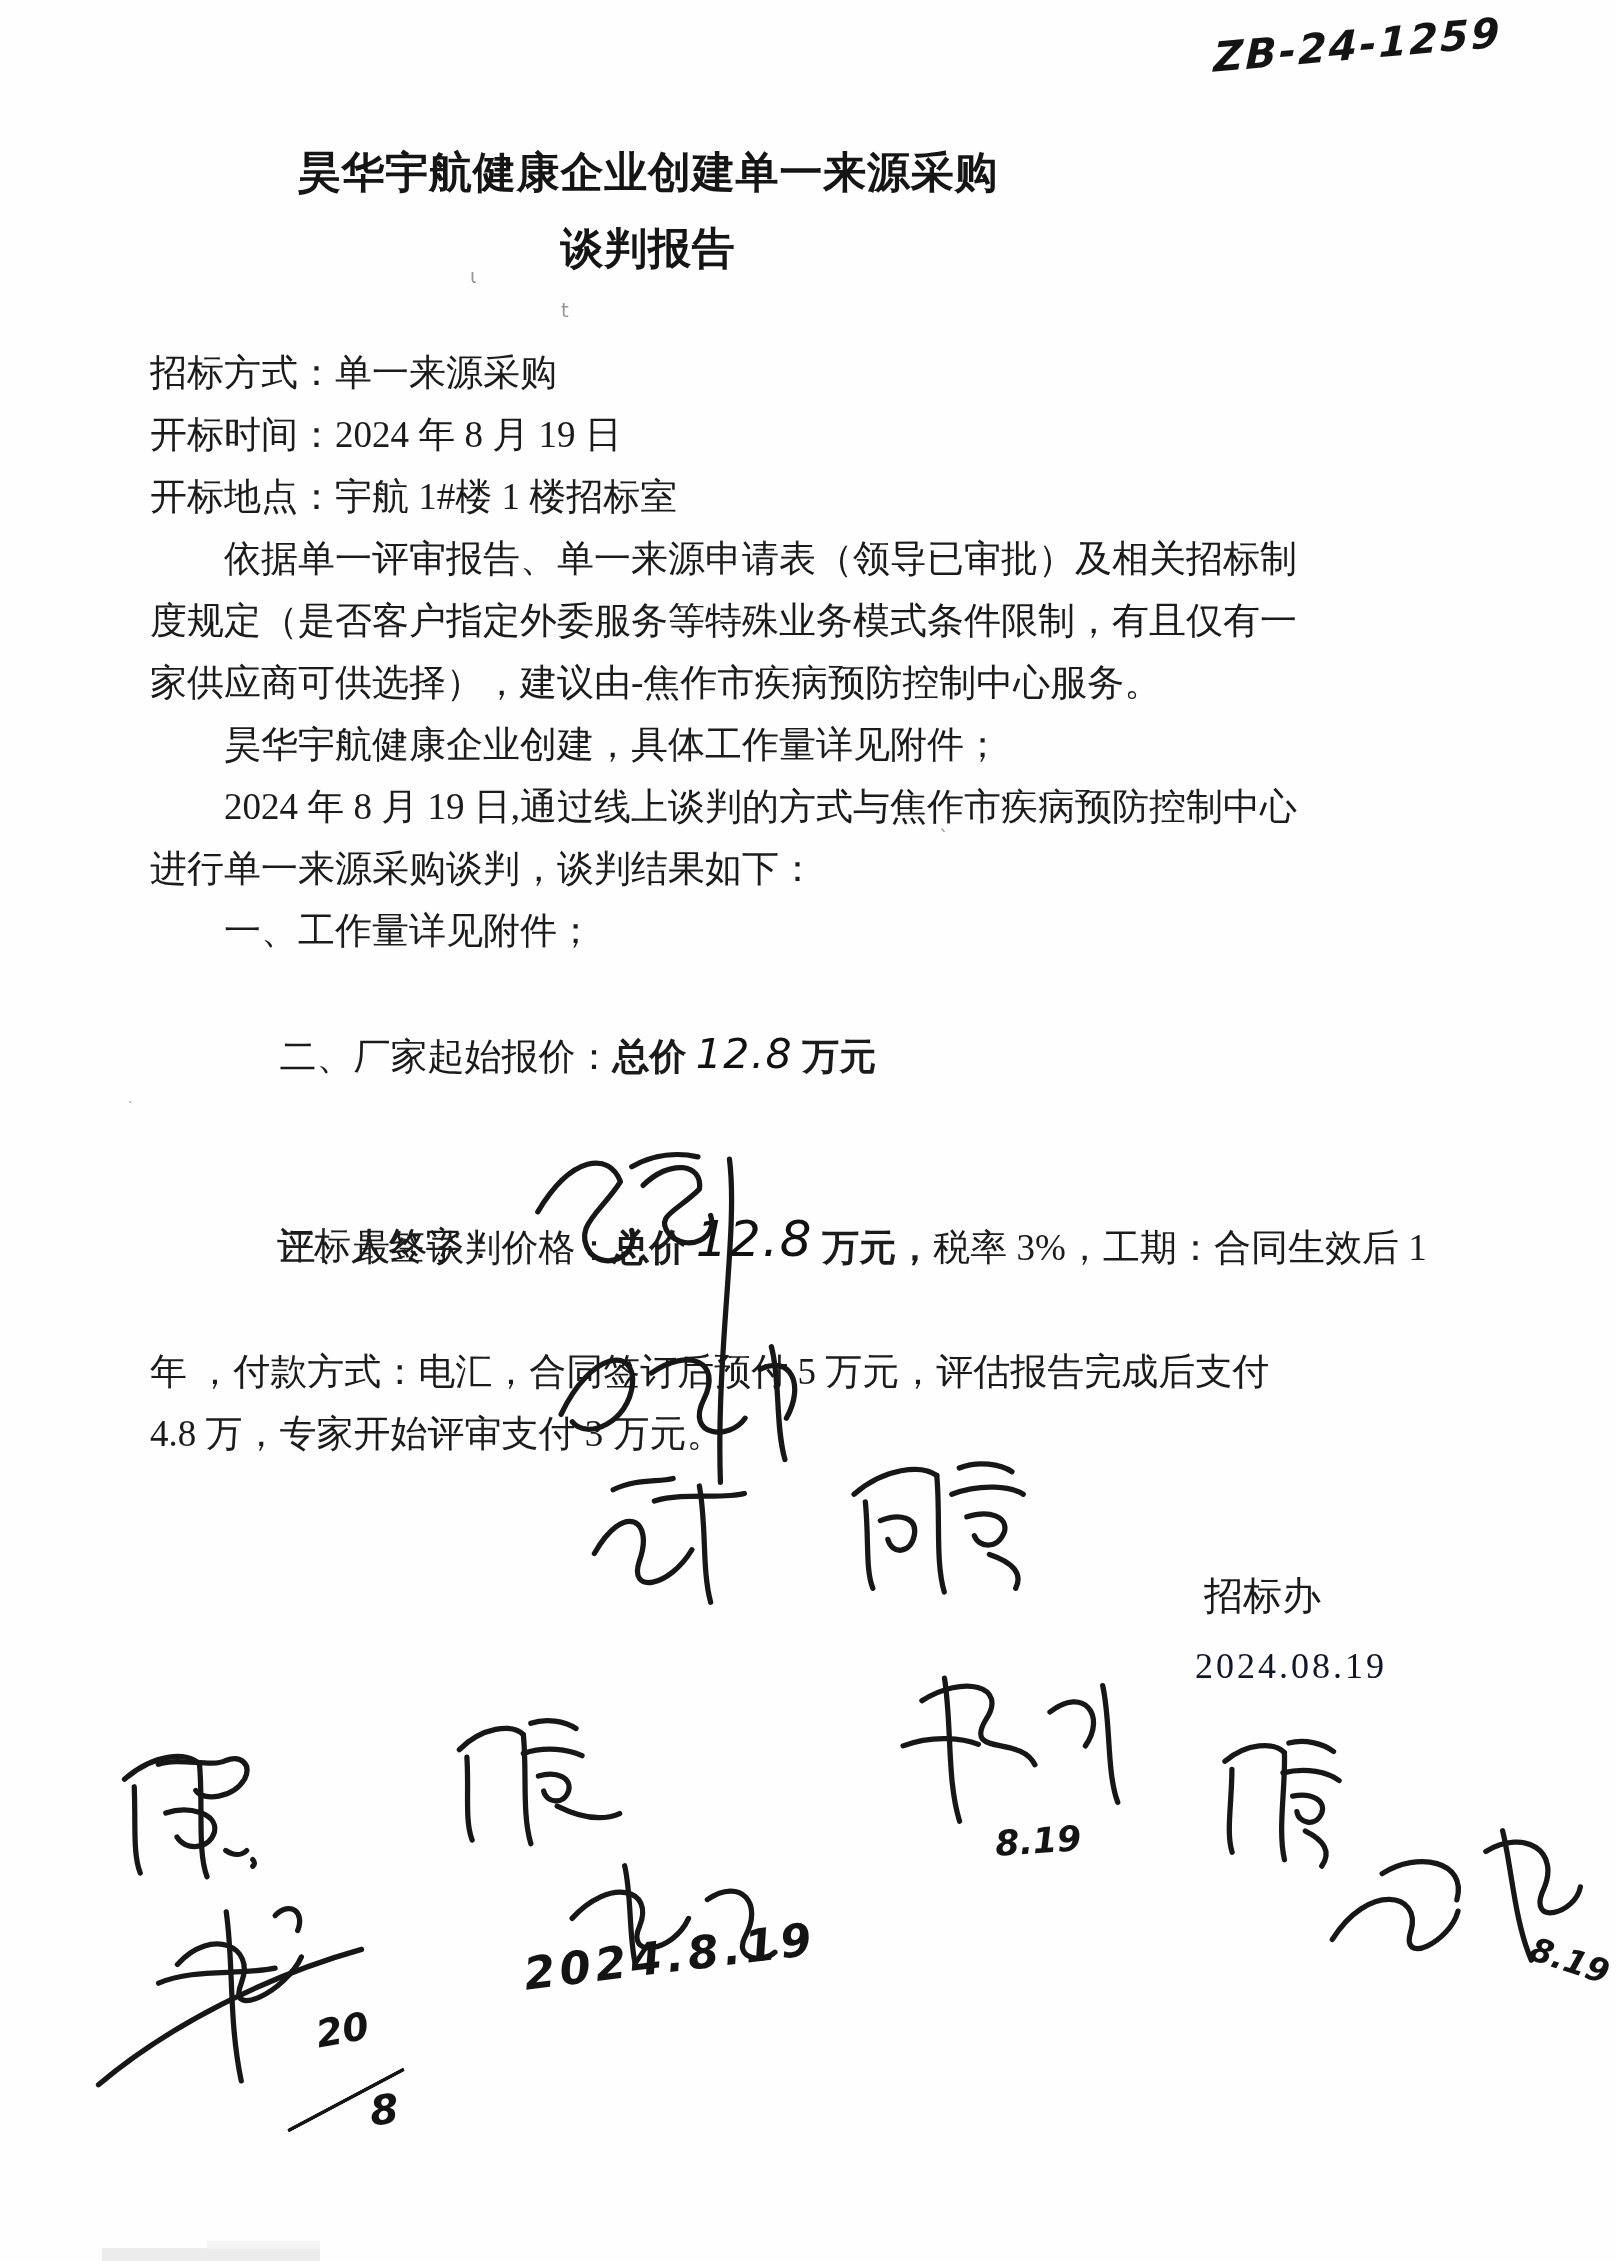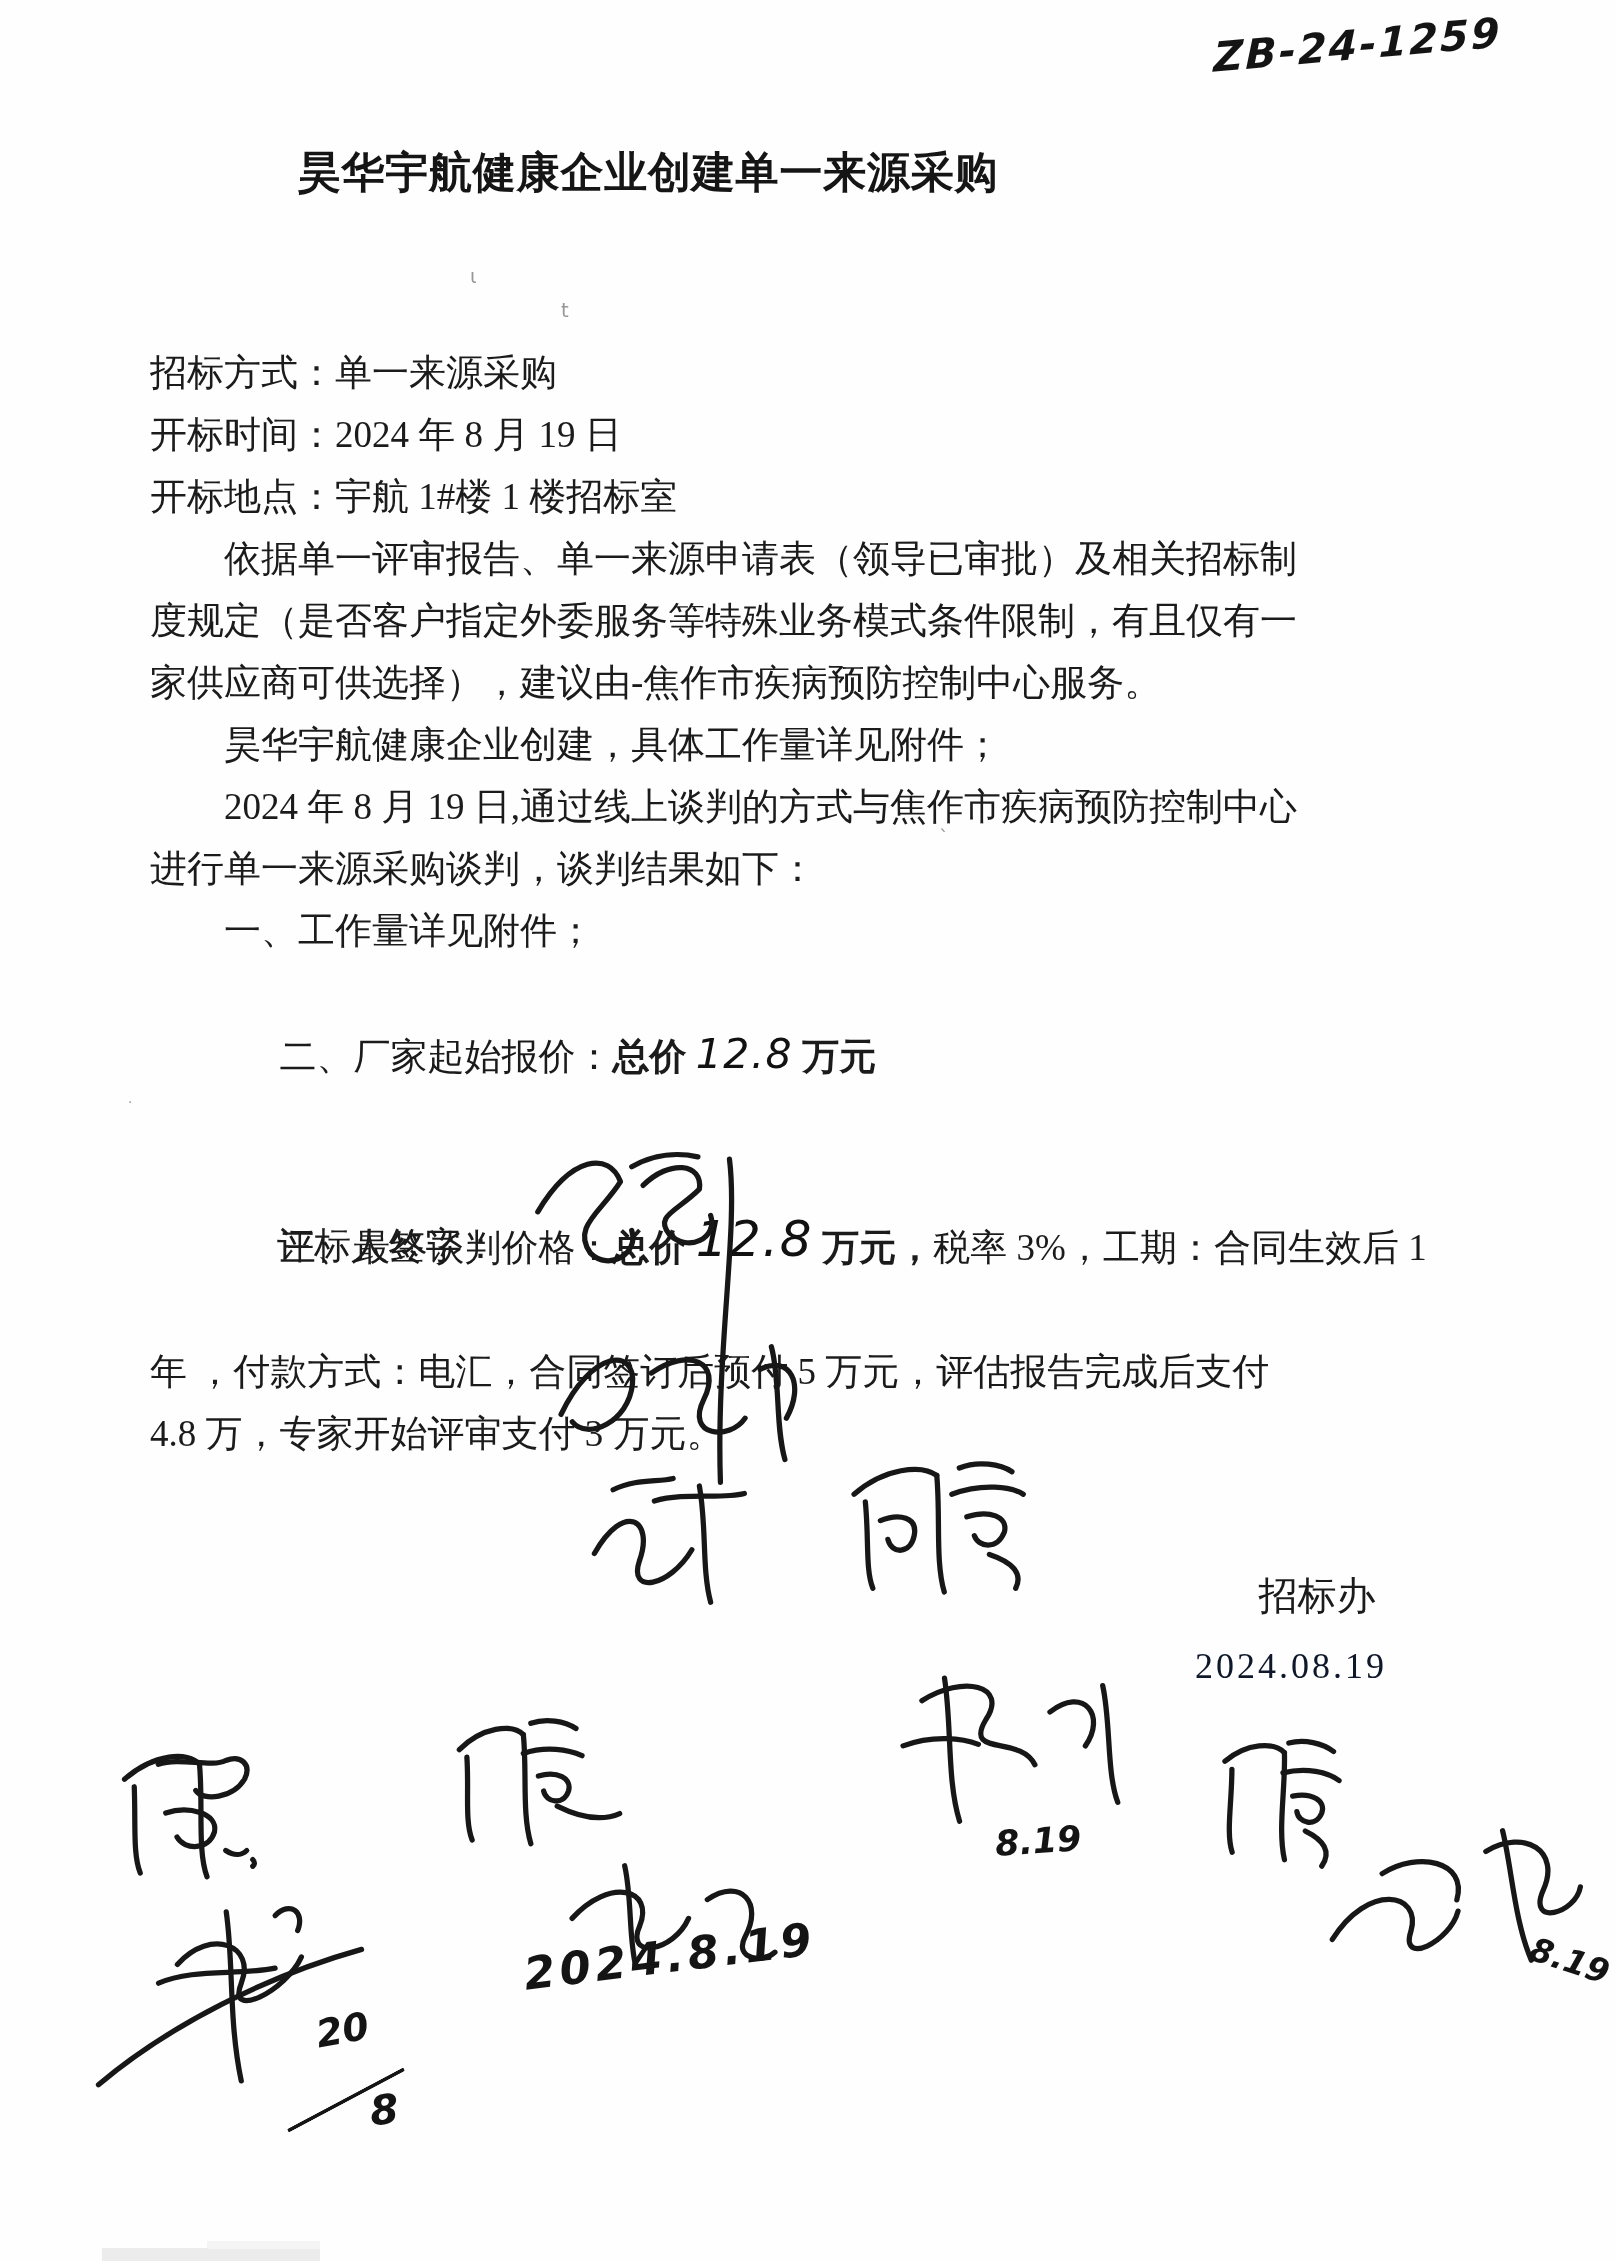--- a/index.html
+++ b/index.html
@@ -41,21 +41,21 @@
   .hd2{
     font-family:"DejaVu Sans",sans-serif;font-style:italic;
     font-size:50px;letter-spacing:1.5px;position:relative;top:-4.5px;color:#111;
   }
   .evaluator-label{
     position:absolute;left:277px;top:1201px;
     font-size:37px;white-space:pre;color:#1b1b1b;margin-top:20px;
   }
   .office-name{
     position:absolute;left:1204px;top:1569px;width:226px;
-    text-align:center;font-size:39px;color:#1b1b1b;white-space:pre;
+    font-size:39px;color:#1b1b1b;white-space:pre;
   }
   .office-date{
     position:absolute;left:1195px;top:1645px;
     font-size:36px;letter-spacing:3px;color:#0f172a;white-space:pre;
   }
   .sig{position:absolute;}
   .sig svg{display:block;overflow:visible;}
   .sig path{fill:none;stroke:#171717;stroke-width:7;stroke-linecap:round;stroke-linejoin:round;}
   .hand-date{
     position:absolute;
@@ -69,20 +69,21 @@
   .scan-smudge{position:absolute;background:#ececec;}
 </style>
 </head>
 <body>
 
 <div class="page">
 
   <div class="doc-number">ZB-24-1259</div>
 
   <div class="title title1">昊华宇航健康企业创建单一来源采购</div>
+  <div class="title title2">谈判报告</div>
 
   <div class="speck" style="left:470px;top:265px;">ι</div>
   <div class="speck" style="left:561px;top:299px;">t</div>
   <div class="speck" style="left:939px;top:826px;">`</div>
   <div class="speck" style="left:128px;top:1090px;font-size:13.5px;">.</div>
 
   <div class="body-block">
     <div class="line">招标方式：单一来源采购</div>
     <div class="line">开标时间：2024 年 8 月 19 日</div>
     <div class="line">开标地点：宇航 1#楼 1 楼招标室</div>

